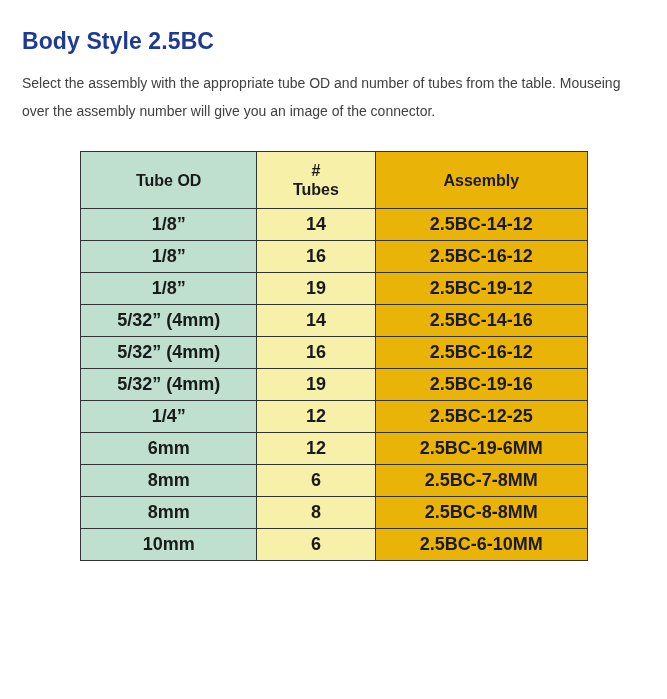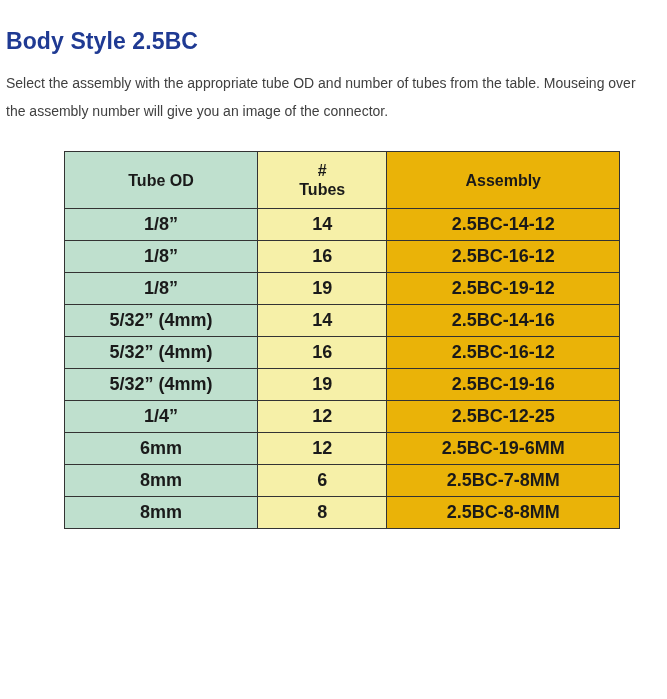--- a/index.html
+++ b/index.html
@@ -8,42 +8,42 @@
   }
   body {
     width: 667px;
     height: 699px;
     background: #ffffff;
     font-family: "Liberation Sans", sans-serif;
     color: #333333;
     overflow: hidden;
   }
   .page {
-    padding: 28px 22px 0 6px;
+    padding: 28px 22px 0 22px;
     box-sizing: border-box;
   }
   .heading {
     color: #1f3a93;
     font-size: 23px;
     font-weight: bold;
     margin: 0 0 14px 0;
     letter-spacing: 0.1px;
   }
   .intro {
     font-size: 14px;
     line-height: 28px;
     color: #404040;
     margin: 0 0 26px 0;
     max-width: 630px;
   }
   table.spec {
     border-collapse: collapse;
     margin-left: 58px;
     table-layout: fixed;
-    width: 556px;
+    width: 508px;
   }
   table.spec th, table.spec td {
     border: 1px solid #333333;
     text-align: center;
     font-weight: bold;
     color: #1a1a1a;
   }
   table.spec th {
     font-size: 16px;
     height: 52px;
@@ -132,16 +132,21 @@
         <tr>
           <td class="cell-od">8mm</td>
           <td class="cell-tubes">6</td>
           <td class="cell-asm">2.5BC-7-8MM</td>
         </tr>
         <tr>
           <td class="cell-od">8mm</td>
           <td class="cell-tubes">8</td>
           <td class="cell-asm">2.5BC-8-8MM</td>
         </tr>
+        <tr>
+          <td class="cell-od">10mm</td>
+          <td class="cell-tubes">6</td>
+          <td class="cell-asm">2.5BC-6-10MM</td>
+        </tr>
       </tbody>
   </table>
 
 </div>
 
 </body></html>

